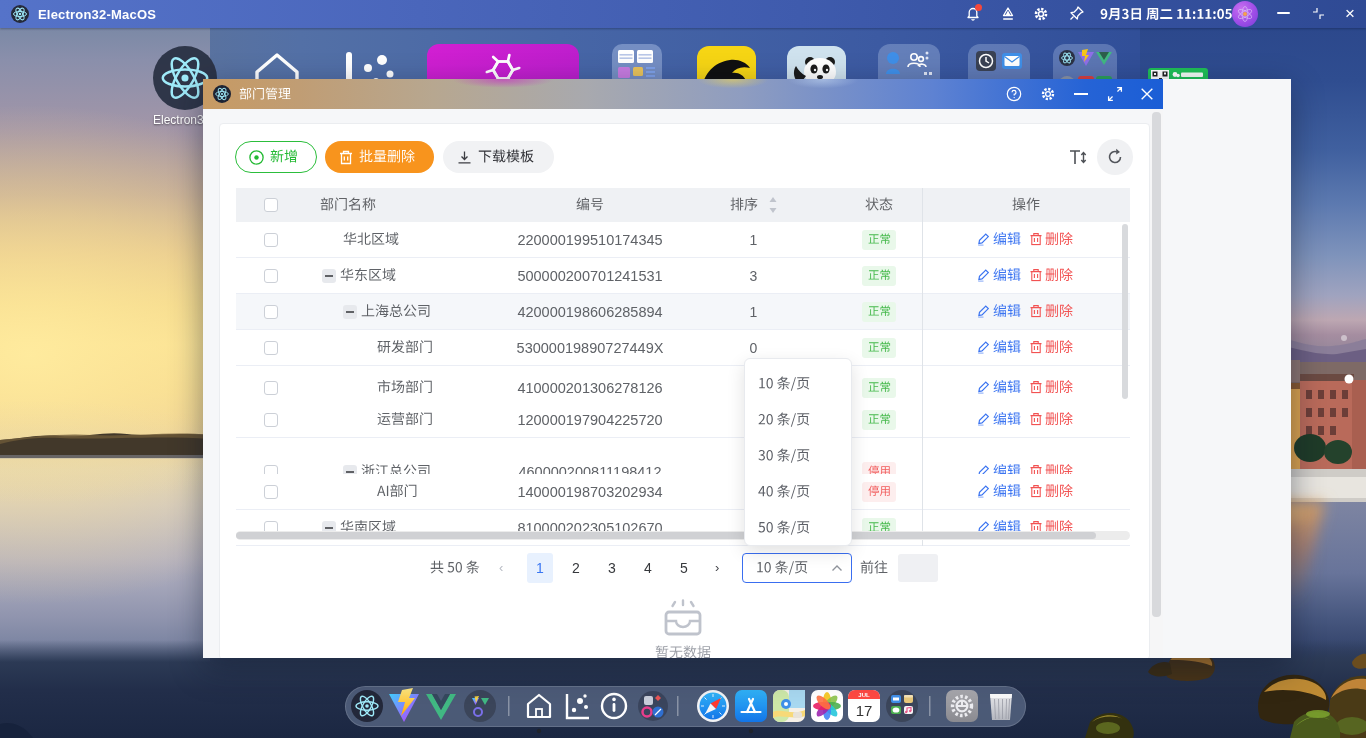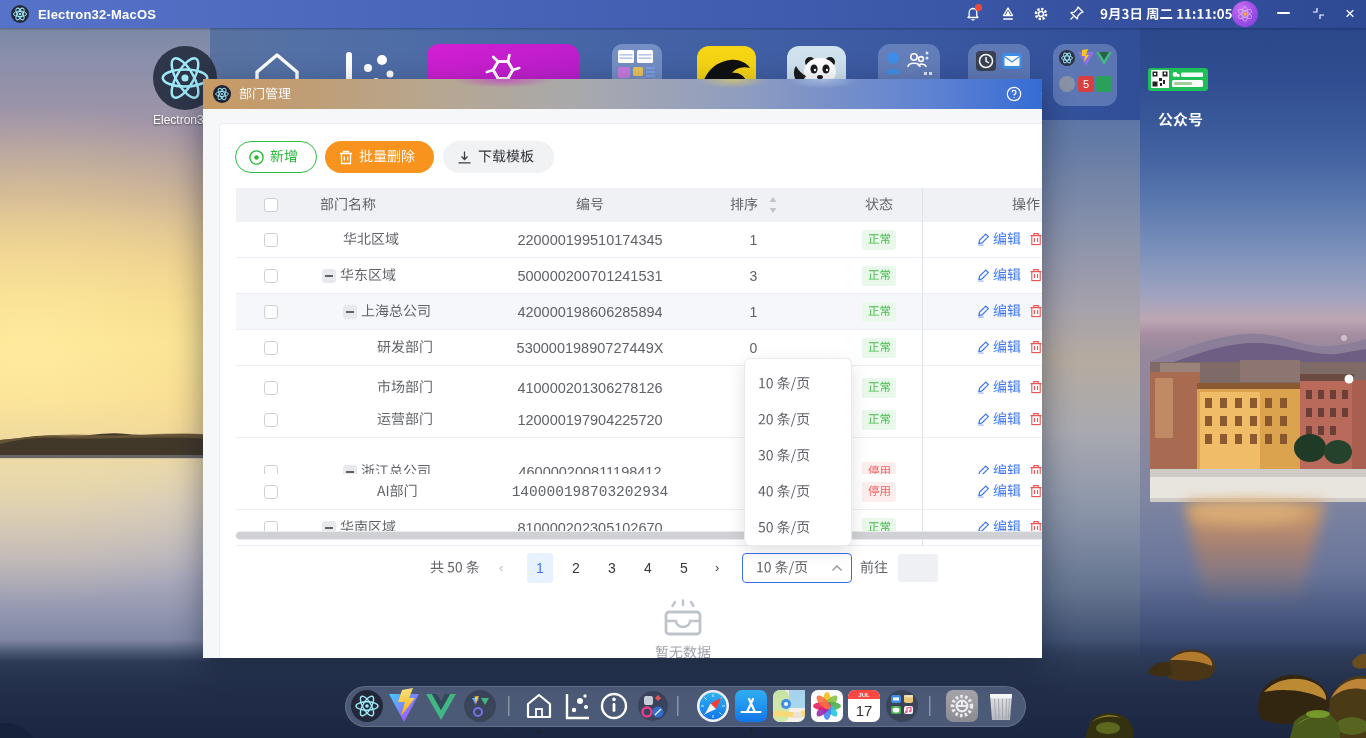--- a/index.html
+++ b/index.html
@@ -725,21 +725,21 @@
     <rect x="-1" y="-5.4" width="2" height="5"></rect>
   </g>
 
   <path d="M645 8 L667 8 L665 34 L647 34 Z" fill="url(#trg)" opacity="0.95"></path>
   <path d="M645 8 L667 8 L666.7 12 L645.3 12 Z" fill="#ffffff" opacity="0.8"></path>
   <g stroke="#9a9ca6" stroke-width="1" opacity="0.8">
     <path d="M649.5 13 L650.5 33 M653.5 13 L654 33 M657.5 13 L657.5 33 M661.5 13 L661 33 M664.5 13 L663.5 33"></path>
   </g>
 </svg>
 
-<div id="win" class="abs" style="left:203px;top:79px;width:839px;height:579px;background:#f6f7f9;box-shadow:0 10px 30px rgba(10,20,40,0.45);overflow:hidden;z-index:10;">
+<div id="win" class="abs" style="left:203px;top:79px;width:1088px;height:579px;background:#f6f7f9;box-shadow:0 10px 30px rgba(10,20,40,0.45);overflow:hidden;z-index:10;">
   <div id="titlebar" class="abs" style="left:0;top:0;width:960px;height:30px;background:linear-gradient(90deg,#c79a63 0%,#c09d74 10%,#b7a790 24%,#a8a9ae 40%,#8f9dc0 56%,#5e82d2 76%,#2563d6 92%,#1b5ed6 100%);">
     <div class="abs" style="left:210px;top:0;width:180px;height:12px;background:radial-gradient(ellipse 72px 11px at 90px 1px,rgba(201,31,201,0.55),rgba(201,31,201,0) 70%);"></div>
     <div class="abs" style="left:470px;top:0;width:120px;height:10px;background:radial-gradient(ellipse 50px 12px at 60px 1px,rgba(240,214,80,0.55),rgba(240,214,80,0) 70%);"></div>
     <div class="abs" style="left:560px;top:0;width:120px;height:10px;background:radial-gradient(ellipse 50px 12px at 60px 1px,rgba(200,220,245,0.5),rgba(200,220,245,0) 70%);"></div>
     <svg class="abs" style="left:10px;top:6px" width="18" height="18" viewBox="0 0 18 18">
       <circle cx="9" cy="9" r="9" fill="#1d2333"></circle>
       <g stroke="#9feaf9" stroke-width="0.9" fill="none">
         <ellipse cx="9" cy="9" rx="6.3" ry="2.5"></ellipse>
         <ellipse cx="9" cy="9" rx="6.3" ry="2.5" transform="rotate(60 9 9)"></ellipse>
         <ellipse cx="9" cy="9" rx="6.3" ry="2.5" transform="rotate(-60 9 9)"></ellipse>
@@ -1142,21 +1142,21 @@
               <path d="M0.5 3 L11.5 3 M3.8 3 L3.8 1 L8.2 1 L8.2 3 M1.8 3 L1.8 12 L10.2 12 L10.2 3 M4.4 5.5 L4.4 9.5 M7.6 5.5 L7.6 9.5"></path>
             </svg>
             <svg style="display:block;" width="28.0" height="16.8" viewBox="0 0 28.0 16.8">
               <g transform="translate(0 12.32) scale(0.01400 -0.01400)" fill="#f25252">
                 <use href="#sc"></use>
               </g>
             </svg>
           </span>
         </div>
     </div>
-    <div class="trow" style="top:286px;font-family:Liberation Mono, monospace;">
+    <div class="trow" style="top:286px;">
       <div class="chk"></div>
         <div class="name" style="left:141px;">
           <svg style="display:block;" width="40.6" height="16.8" viewBox="0 0 40.6 16.8">
             <g transform="translate(0 12.32) scale(0.01400 -0.01400)" fill="#5f6267">
               <use href="#aibm"></use>
             </g>
           </svg>
         </div>
       <div class="num">140000198703202934</div>
       <div class="tag no">

